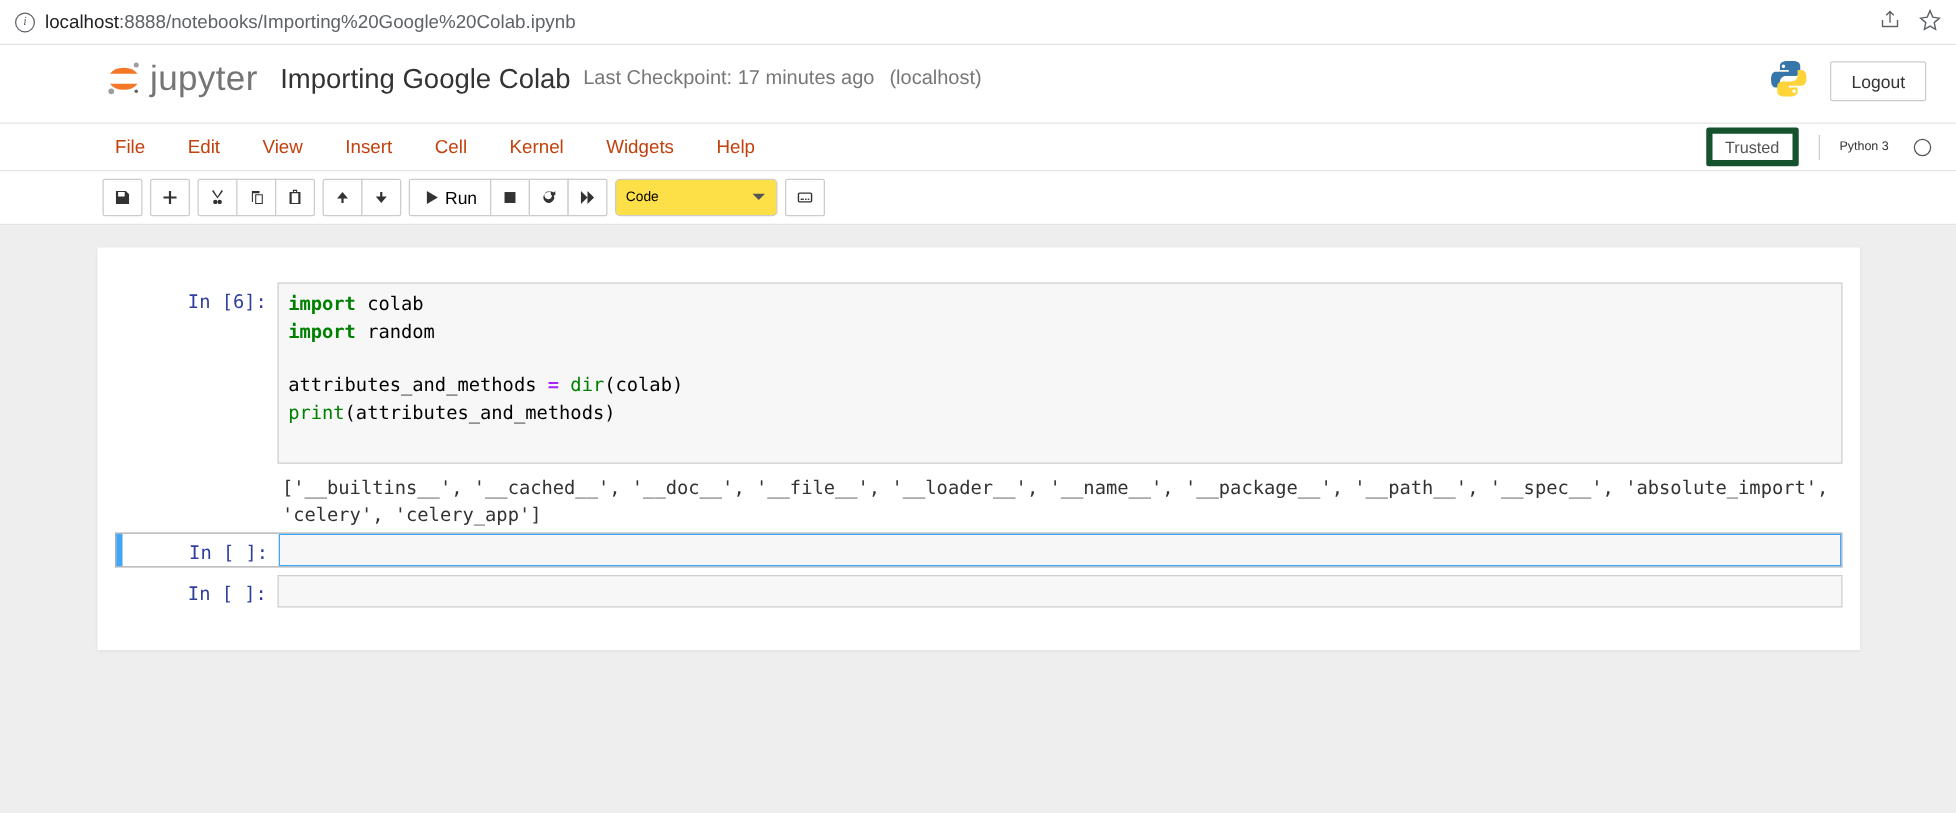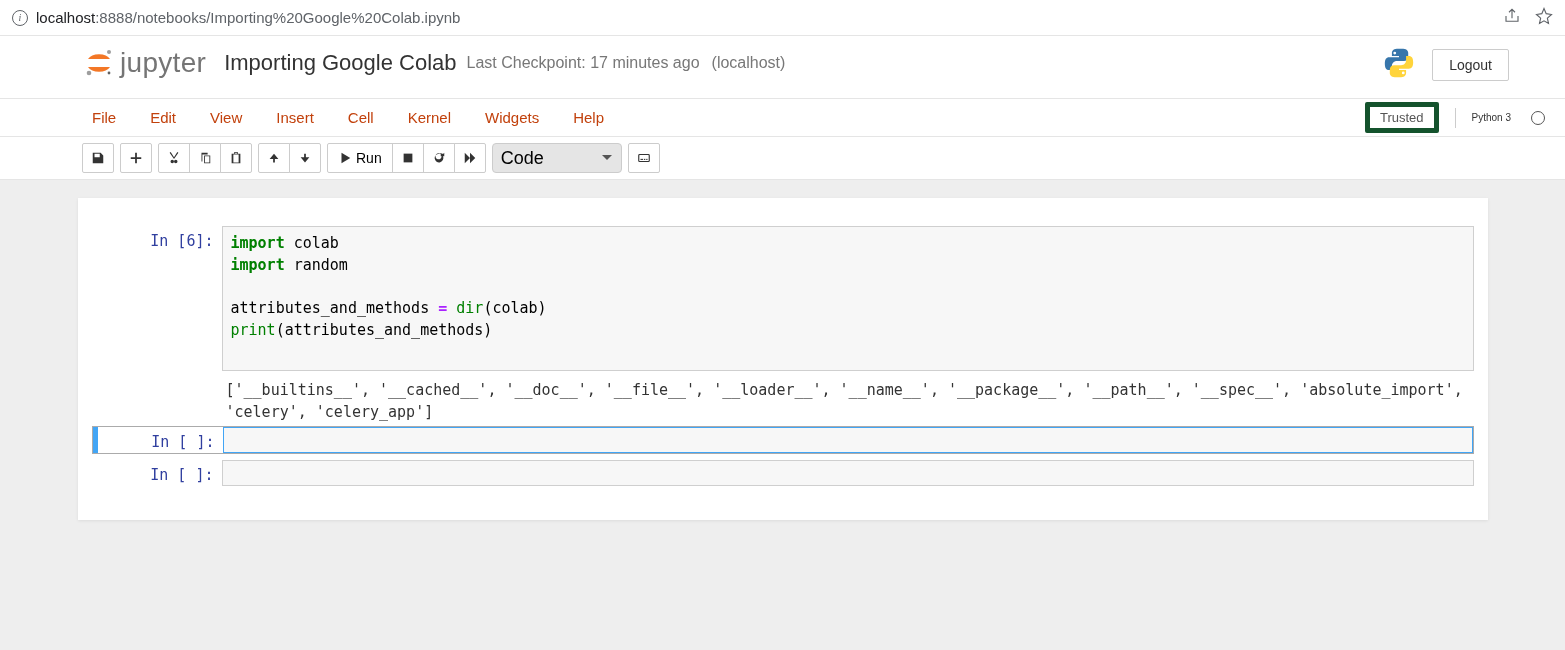--- a/index.html
+++ b/index.html
@@ -14,21 +14,21 @@
   .share-icon svg, .star-icon svg { width:18px; height:18px; stroke:#5f6368; fill:none; stroke-width:1.5; }
 
   
   .nb-header { display:flex; align-items:flex-start; padding: 10px 20px 15px 20px; border-bottom:1px solid #e5e5e5; }
   .nb-header-left { display:flex; align-items:center; flex:1; padding-left:62px; }
   .logo { display:flex; align-items:center; margin-right:18px; }
   .logo-text { font-size:28px; color:#757575; font-weight:400; letter-spacing:0.3px; margin-left:4px; }
   .nb-title { font-size:22px; color:#333; }
   .nb-checkpoint { font-size:16px; color:#777; margin-left:10px; }
   .nb-autosave { font-size:16px; color:#777; margin-left:12px; }
-  .nb-header-right { display:flex; align-items:center; gap:16px; margin-right:36px; }
+  .nb-header-right { display:flex; align-items:center; gap:16px; margin-right:4px; }
   .python-logo svg { width:34px; height:34px; }
   .logout-btn { border:1px solid #ccc; background:#fff; padding:7px 16px; border-radius:2px; font-size:14px; color:#333; cursor:pointer; }
 
   
   .menu-bar { display:flex; align-items:center; padding: 0 20px 0 92px; height:38px; border-bottom:1px solid #e5e5e5; }
   .menu-left { display:flex; gap:34px; flex:1; }
   .menu-item { color:#c2410c; font-size:15px; cursor:pointer; }
   .menu-right { display:flex; align-items:center; gap:16px; }
   .trusted { border:5px solid #14532d; padding:3px 10px; font-size:13px; color:#555; border-radius:2px; }
   .sep-v { width:1px; height:20px; background:#ccc; }
@@ -37,21 +37,21 @@
 
   
   .toolbar { display:flex; align-items:center; gap:6px; padding:6px 20px 6px 82px; border-bottom:1px solid #e5e5e5; }
   .tbtn { border:1px solid #ccc; background:#fff; min-width:32px; height:30px; display:flex; align-items:center; justify-content:center; border-radius:2px; cursor:pointer; padding:0 6px; }
   .tbtn svg { width:14px; height:14px; fill:#333; }
   .tbtn-group { display:flex; }
   .tbtn-group .tbtn { border-radius:0; margin-left:-1px; }
   .tbtn-group .tbtn:first-child { border-radius:2px 0 0 2px; margin-left:0; }
   .tbtn-group .tbtn:last-child { border-radius:0 2px 2px 0; }
   .run-btn { padding:0 10px; gap:4px; font-size:14px; }
-  .cell-type { border:1px solid #ccc; height:30px; font-size:18px; padding:0 28px 0 8px; border-radius:4px; background:#e5e5e5; appearance:none; position:relative; min-width:130px; }
+  .cell-type { border:1px solid #ccc; height:30px; font-size:11px; padding:0 28px 0 8px; border-radius:4px; background:#fde047; appearance:none; position:relative; min-width:130px; }
   .select-wrap { position:relative; }
   .select-wrap::after { content:""; position:absolute; right:10px; top:12px; border:5px solid transparent; border-top-color:#555; pointer-events:none; }
 
   
   .nb-body { background:#eee; padding:18px 0 40px 0; min-height: calc(100vh - 180px); }
   .nb-container { background:#fff; max-width:1410px; margin:0 auto; padding:28px 14px 28px 14px; box-shadow:0 1px 3px rgba(0,0,0,0.08); }
 
   .cell { display:flex; margin:0 0 6px 0; position:relative; }
   .cell.selected::before { content:""; position:absolute; left:0; top:0; bottom:0; width:5px; background:#42A5F5; }
   .cell.selected .input-area { border:1px solid #42A5F5; }

